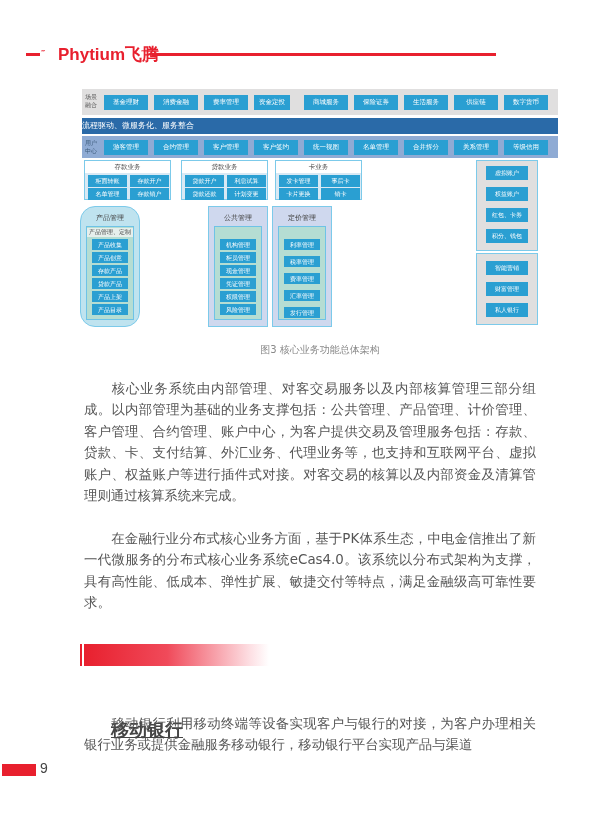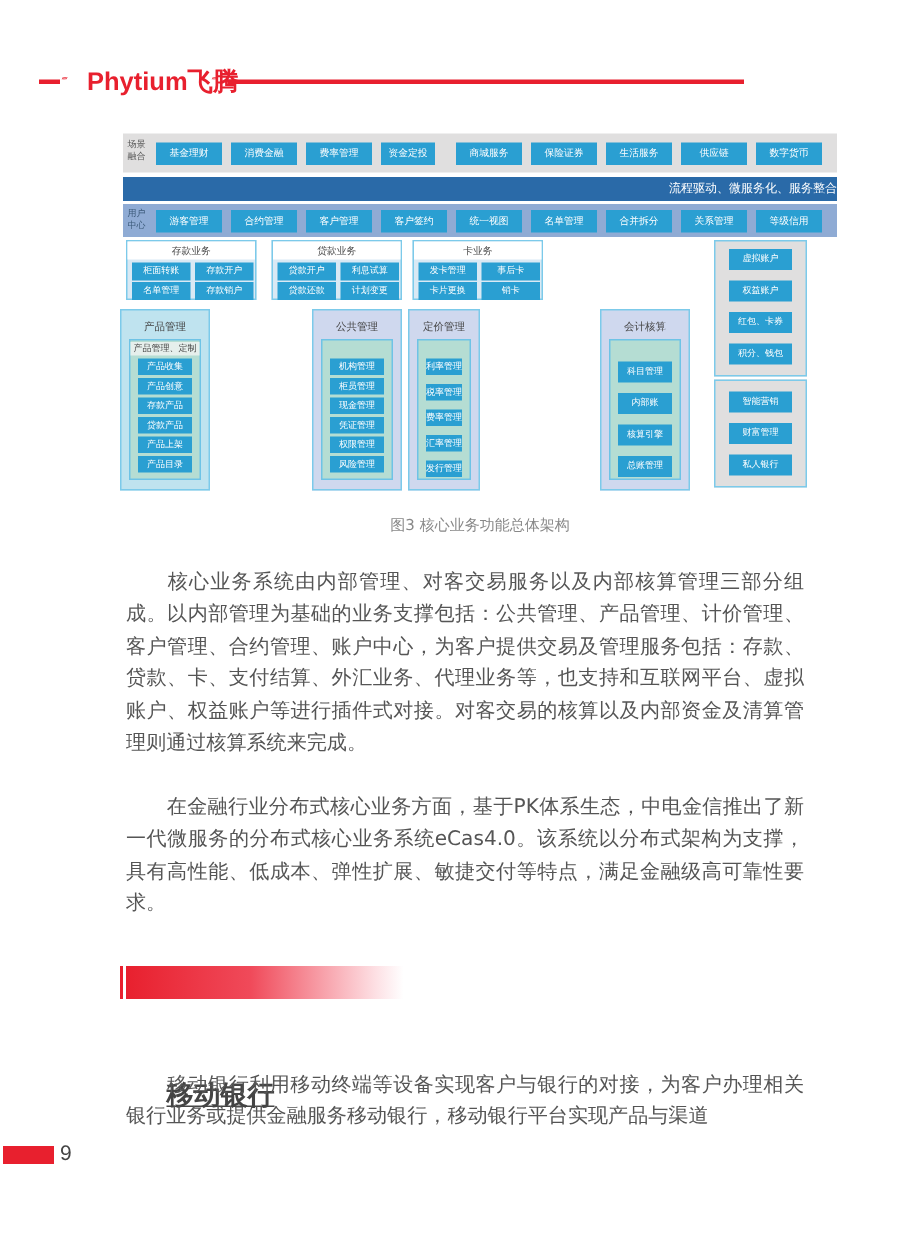--- a/index.html
+++ b/index.html
@@ -11,21 +11,21 @@
     .hdr-line-l { position: absolute; left: 26px; top: 10px; width: 14px; height: 3px; background: #e8202e; }
     .hdr-dots-l { position: absolute; left: 41px; top: 7px; font-size: 8px; color: #e8202e; letter-spacing: -1px; }
     .hdr-logo { position: absolute; left: 58px; top: 0px; font-family: "Liberation Sans", sans-serif; font-weight: bold; font-size: 17px; color: #e8202e; letter-spacing: 0px; }
     .hdr-dots-r { position: absolute; left: 141px; top: 7px; font-size: 8px; color: #e8202e; letter-spacing: -1px; }
     .hdr-line-r { position: absolute; left: 152px; top: 10px; width: 344px; height: 3px; background: #e8202e; }
 
     
     .dg { position: absolute; left: 82px; top: 89px; width: 476px; height: 239px; font-size: 6.5px; }
     .row { position: absolute; left: 0; width: 476px; }
     .row1 { top: 0; height: 26px; background: #e0dfdf; }
-    .row2 { top: 29px; height: 16px; background: #2a6aa8; color: #fff; text-align: right; line-height: 16px; font-size: 8px; font-family: Liberation Serif, serif; }
+    .row2 { top: 29px; height: 16px; background: #2a6aa8; color: #fff; text-align: left; line-height: 16px; font-size: 8px; font-family: Liberation Serif, serif; }
     .row3 { top: 47px; height: 22px; background: #8fabd4; }
     .rowlbl { position: absolute; left: 3px; top: 3px; width: 14px; font-size: 6px; line-height: 8px; color: #3c5a7a; }
     .row1 .rowlbl { top: 4px; color: #555; }
     .chip { position: absolute; height: 15px; background: #2a9fd2; color: #fff; text-align: center; line-height: 15px; font-size: 6.5px; }
 
     .grp { position: absolute; border: 1px solid #7ccaea; background: #d9e9f4; }
     .grp-title { position: absolute; left: 0; right: 0; top: 0; height: 12px; background: #ffffff; text-align: center; line-height: 12px; color: #444; font-size: 6.5px; }
     .grp .chip { height: 12px; line-height: 12px; font-size: 6px; }
 
     .col { position: absolute; top: 117px; height: 121px; border: 1px solid #7ccaea; }
@@ -110,21 +110,21 @@
     <div class="chip" style="left:45px;top:27px;width:39px;">计划变更</div>
   </div>
   <div class="grp" style="left:193px;top:71px;width:87px;height:40px;">
     <div class="grp-title">卡业务</div>
     <div class="chip" style="left:3px;top:14px;width:39px;">发卡管理</div>
     <div class="chip" style="left:45px;top:14px;width:39px;">事后卡</div>
     <div class="chip" style="left:3px;top:27px;width:39px;">卡片更换</div>
     <div class="chip" style="left:45px;top:27px;width:39px;">销卡</div>
   </div>
 
-  <div class="col" style="left:-2px;width:60px;background:#bfe3ef;">
+  <div class="col" style="left:-2px;width:60px;background:#bfe3ef;border-radius:15px;">
     <div class="col-title">产品管理</div>
     <div class="col-inner" style="left:5px;right:5px;top:19px;">
       <div class="col-sub">产品管理、定制</div>
       <div class="chip" style="top:12px;">产品收集</div>
       <div class="chip" style="top:25px;">产品创意</div>
       <div class="chip" style="top:38px;">存款产品</div>
       <div class="chip" style="top:51px;">贷款产品</div>
       <div class="chip" style="top:64px;">产品上架</div>
       <div class="chip" style="top:77px;">产品目录</div>
     </div>
@@ -133,37 +133,28 @@
     <div class="col-title">公共管理</div>
     <div class="col-inner" style="left:5px;right:5px;top:19px;">
       <div class="chip" style="top:12px;">机构管理</div>
       <div class="chip" style="top:25px;">柜员管理</div>
       <div class="chip" style="top:38px;">现金管理</div>
       <div class="chip" style="top:51px;">凭证管理</div>
       <div class="chip" style="top:64px;">权限管理</div>
       <div class="chip" style="top:77px;">风险管理</div>
     </div>
   </div>
-  <div class="col" style="left:190px;width:48px;background:#cfd8ee;">
+  <div class="col" style="left:190px;width:60px;background:#cfd8ee;">
     <div class="col-title">定价管理</div>
     <div class="col-inner" style="left:5px;right:5px;top:19px;">
       <div class="chip" style="top:12px;">利率管理</div>
       <div class="chip" style="top:29px;">税率管理</div>
       <div class="chip" style="top:46px;">费率管理</div>
       <div class="chip" style="top:63px;">汇率管理</div>
       <div class="chip" style="top:80px;">发行管理</div>
-    </div>
-  </div>
-  <div class="col" style="left:318px;width:60px;background:#cfd8ee;">
-    <div class="col-title">会计核算</div>
-    <div class="col-inner" style="left:5px;right:5px;top:19px;">
-      <div class="chip" style="top:14px;height:14px;line-height:14px;">科目管理</div>
-      <div class="chip" style="top:35px;height:14px;line-height:14px;">内部账</div>
-      <div class="chip" style="top:56px;height:14px;line-height:14px;">核算引擎</div>
-      <div class="chip" style="top:77px;height:14px;line-height:14px;">总账管理</div>
     </div>
   </div>
 
   <div class="side" style="top:71px;height:91px;">
     <div class="chip" style="top:5px;">虚拟账户</div>
     <div class="chip" style="top:26px;">权益账户</div>
     <div class="chip" style="top:47px;">红包、卡券</div>
     <div class="chip" style="top:68px;">积分、钱包</div>
   </div>
   <div class="side" style="top:164px;height:72px;">

